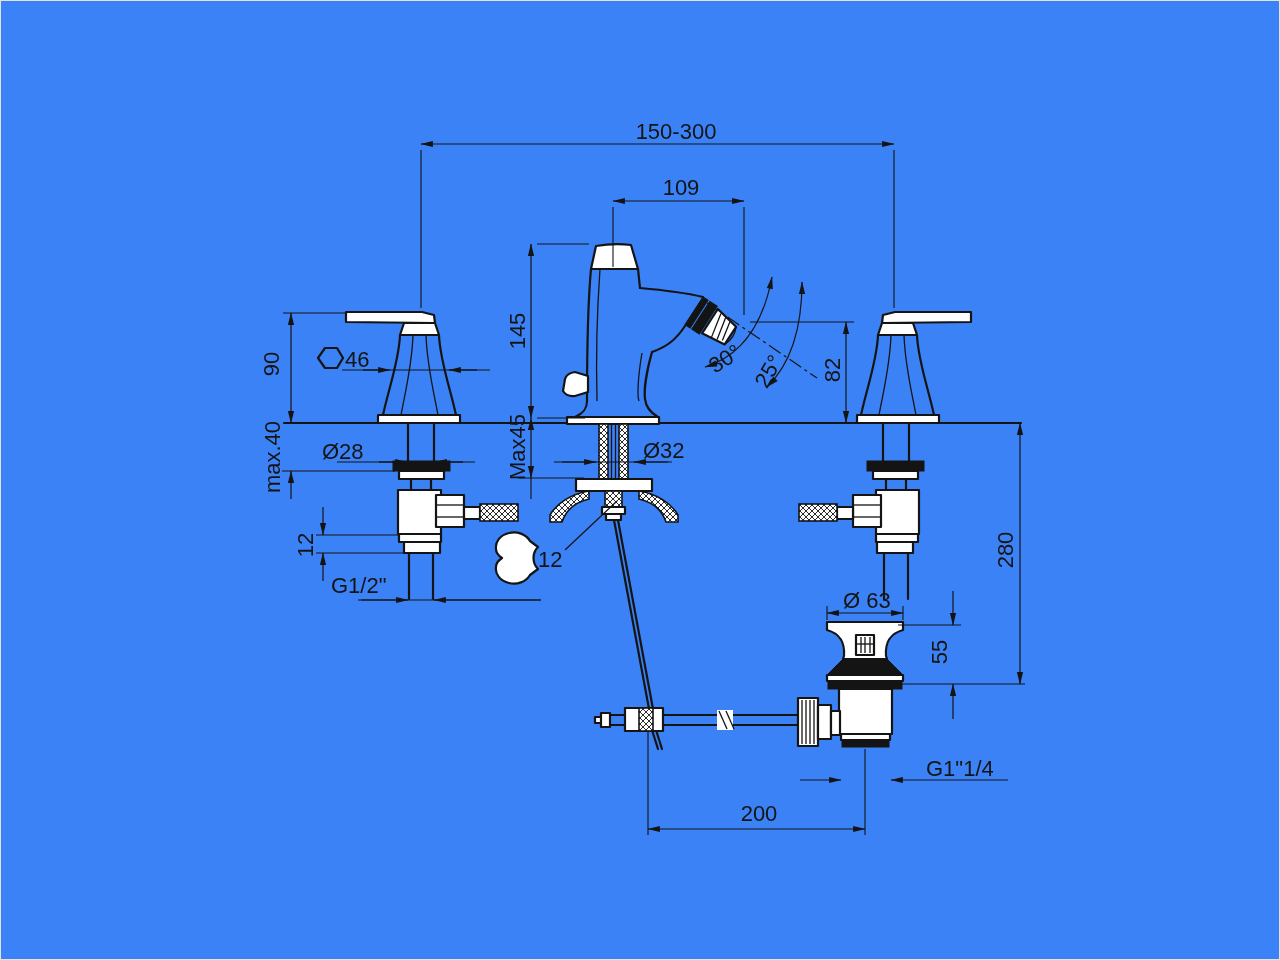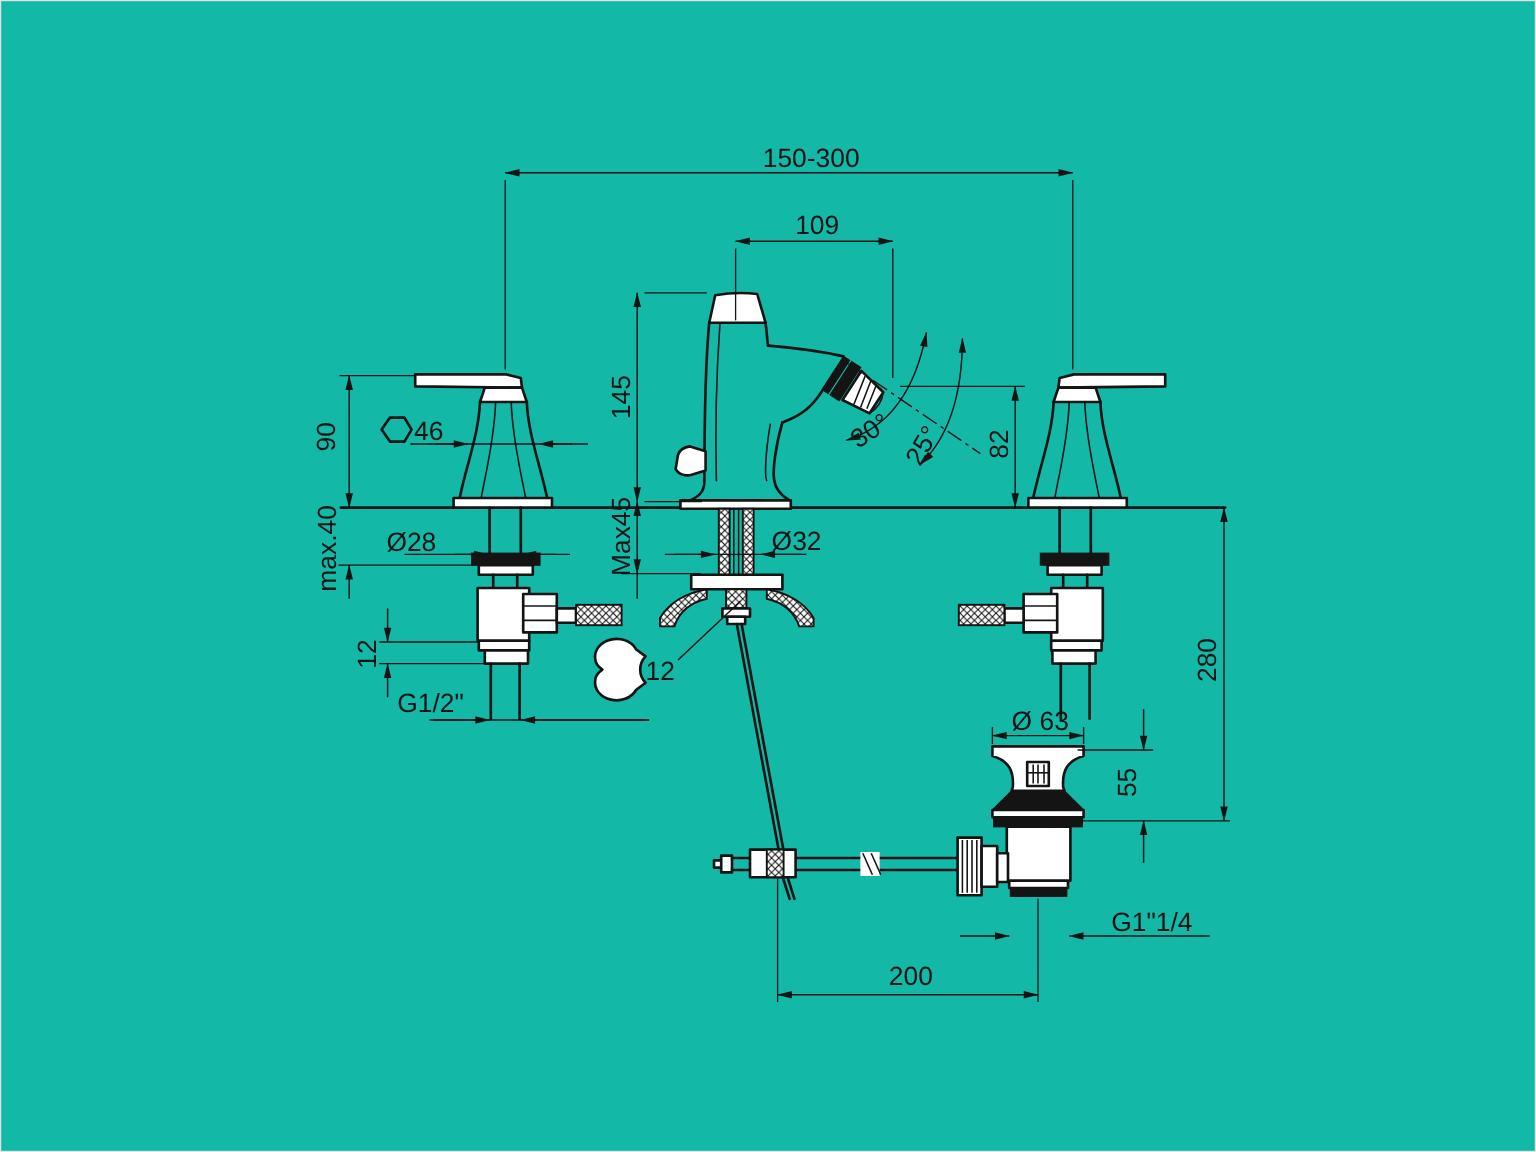--- a/index.html
+++ b/index.html
@@ -1,16 +1,16 @@
 <!DOCTYPE html>
 <html><head>
 <meta charset="utf-8">
 <style>
   html,body{margin:0;padding:0;background:#ffffff;}
-  .stage{position:relative;width:1280px;height:960px;background:#14b8a6;border:1px solid #e3e3e3;box-sizing:border-box;overflow:hidden;}
+  .stage{position:relative;width:1280px;height:960px;background:#3b82f6;border:1px solid #e3e3e3;box-sizing:border-box;overflow:hidden;}
   svg{display:block;}
   text{font-family:"Liberation Sans","DejaVu Sans",sans-serif;font-size:22px;fill:#141414;}
   .dim{stroke:#141414;stroke-width:1.2;fill:none;}
   .ext{stroke:#141414;stroke-width:1.1;fill:none;}
   .obj{stroke:#141414;stroke-width:2.2;fill:none;stroke-linejoin:round;stroke-linecap:round;}
   .objf{stroke:#141414;stroke-width:2.2;fill:#ffffff;stroke-linejoin:round;}
   .blk{fill:#141414;stroke:#141414;stroke-width:1;}
   .thin{stroke:#141414;stroke-width:1.3;fill:none;}
   .hat{fill:url(#ht);stroke:#141414;stroke-width:1.6;}
   .axis{stroke:#141414;stroke-width:1.2;fill:none;stroke-dasharray:14 4 3 4;}

